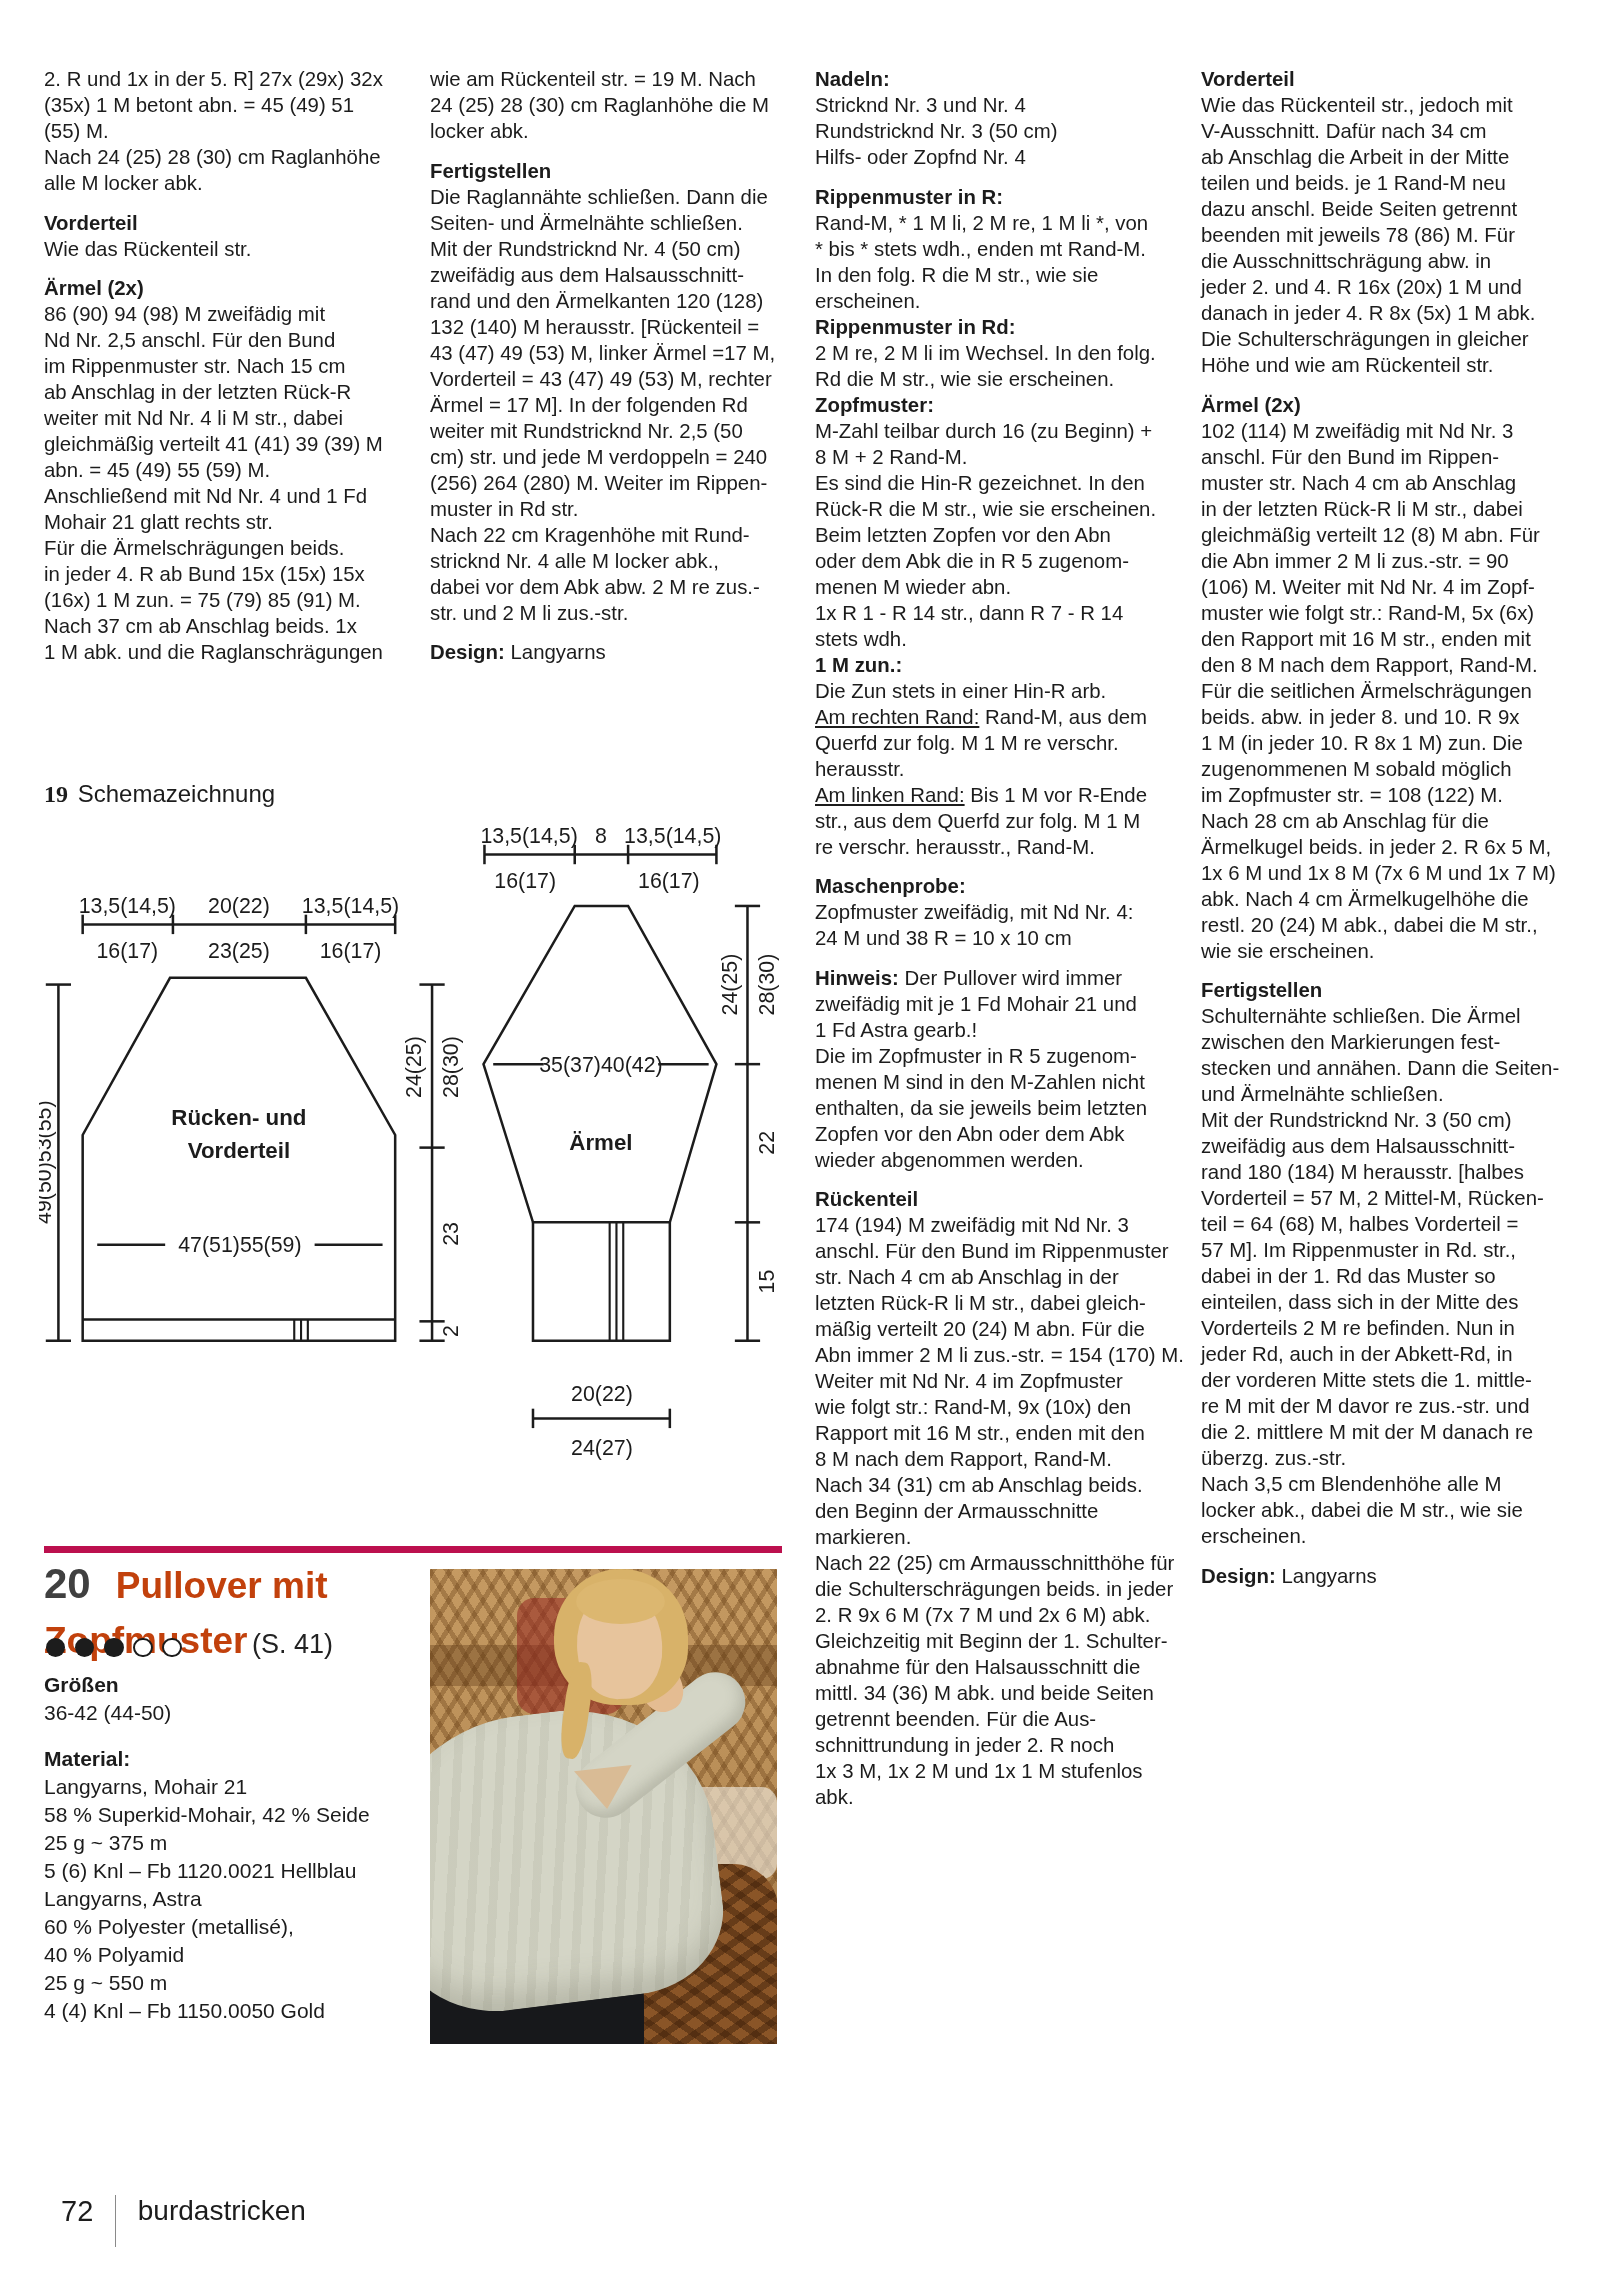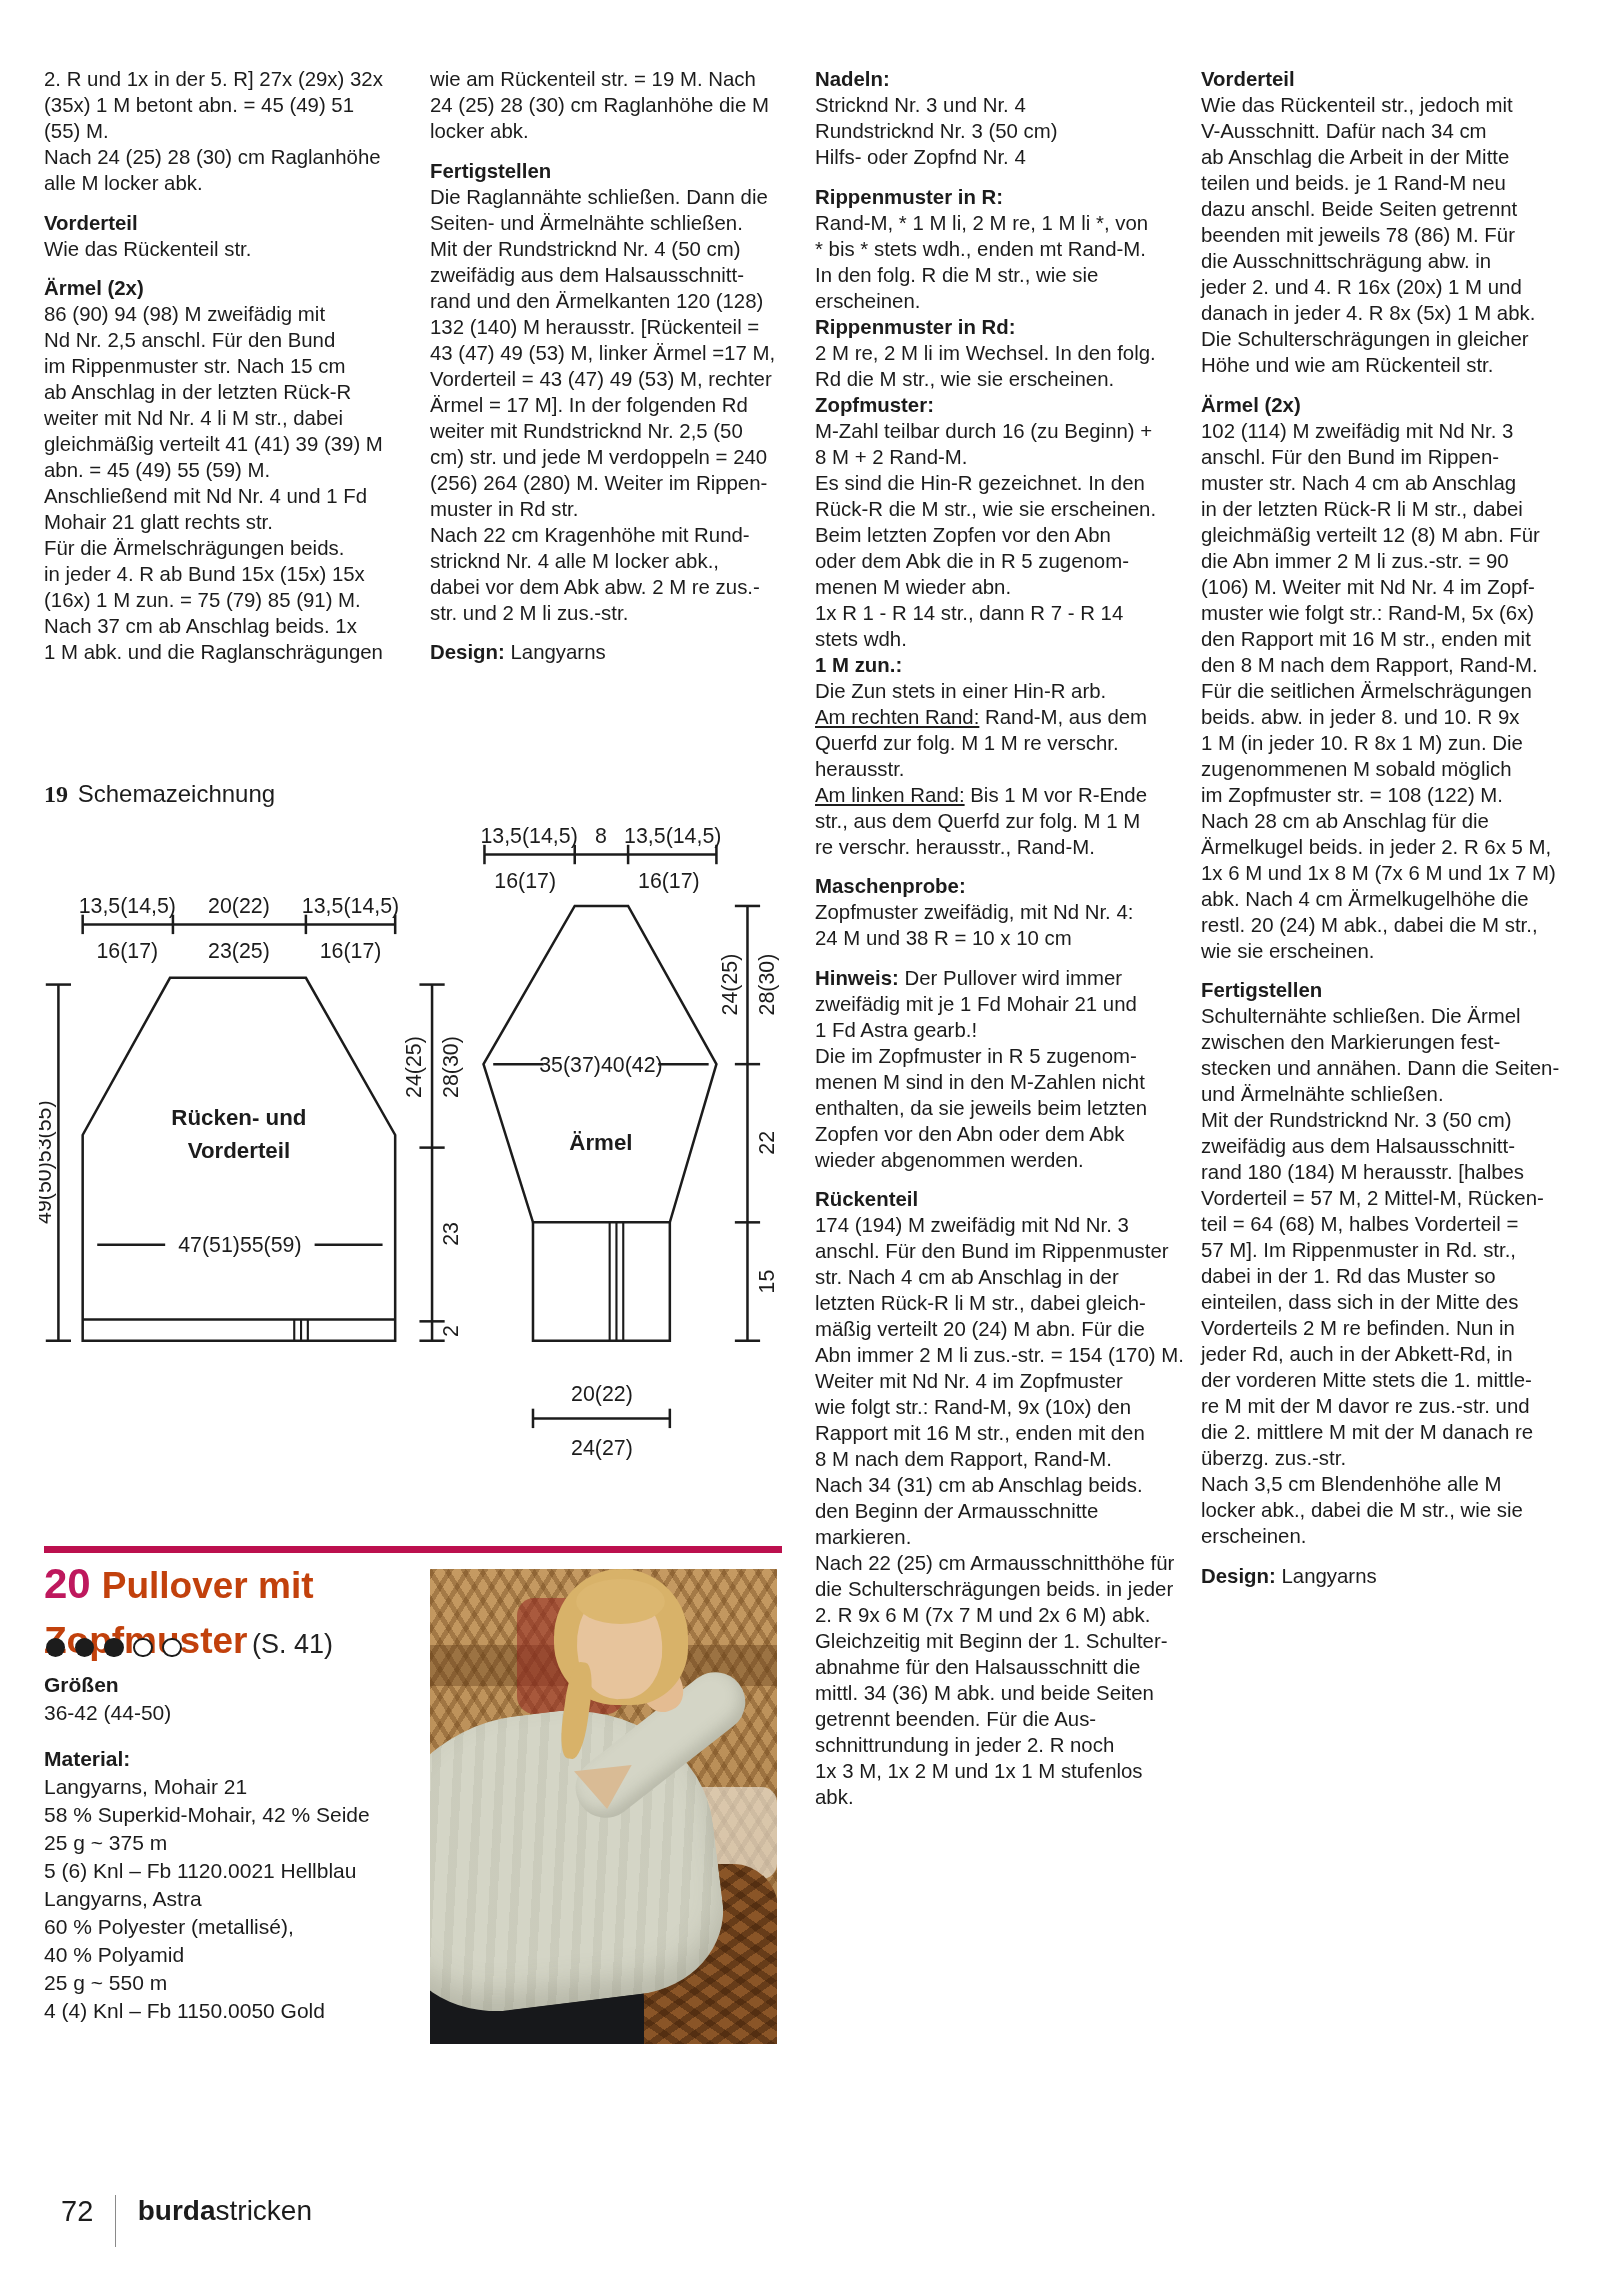--- a/index.html
+++ b/index.html
@@ -18,21 +18,21 @@
   
   .diagram{position:absolute;left:39px;top:805px;}
   .diagram text{font-family:"Liberation Sans",sans-serif;font-size:22px;fill:#1c1c1c;}
   .diagram text.part{font-size:23px;font-weight:bold;}
   .diagram line, .diagram polygon, .diagram polyline{stroke:#1c1c1c;stroke-width:2.6;fill:none;}
   .diagram .thin{stroke-width:2.2;}
 
   
   .rule20{position:absolute;left:44px;top:1546px;width:738px;height:6.8px;background:#bc104e;}
   .title20{position:absolute;left:44px;top:1560px;line-height:48px;white-space:nowrap;}
-  .title20 .n{color:#be185d;font-weight:bold;font-size:42px;margin-right:11px;}
+  .title20 .n{color:#404040;font-weight:bold;font-size:42px;margin-right:25px;}
   .title20 .t{font-weight:bold;font-size:37px;color:#c2410c;}
   .title20 .ref{font-size:27px;color:#222;}
   .dots{position:absolute;left:46px;top:1638px;}
   .dot{display:inline-block;width:19.4px;height:19.4px;border-radius:50%;margin-right:9.7px;box-sizing:border-box;}
   .dot.filled{background:#1c1c1c;}
   .dot.empty{background:#fff;border:2.4px solid #1c1c1c;}
   .details20{position:absolute;left:44px;top:1671px;font-size:21px;line-height:28px;}
   .details20 .block.gap{margin-top:17.5px;}
 
   
@@ -65,21 +65,21 @@
   .ph-hair{left:124px;top:0px;width:134px;height:136px;background:#d8b269;border-radius:50% 50% 42% 46%;}
   .ph-strand{left:134px;top:93px;width:25px;height:97px;background:#d8b269;border-radius:40%;transform:rotate(8deg);}
   .ph-head{left:147px;top:21.3px;width:85px;height:109px;background:#e7c49c;border-radius:50% 50% 46% 46%;transform:rotate(-3deg);}
   .ph-fringe{left:146px;top:9.7px;width:89px;height:45px;background:#dcb770;border-radius:50%;}
 
   
   .footer{position:absolute;left:61px;top:2195px;display:flex;align-items:flex-start;}
   .footer .pg{font-size:29px;}
   .footer .div{width:1.9px;height:52px;background:#8a8a8a;margin:0 21.3px;}
   .footer .brand{font-size:28px;}
-  .footer .brand .b{font-weight:bold;}
+  .footer .brand .b{font-weight:normal;}
 </style>
 </head>
 <body>
 
 <div class="col" style="left:44px;width:349px;">
     <div class="block">
       <div class="ln"><span>2. R und 1x in der 5. R] 27x (29x) 32x</span></div>
       <div class="ln"><span>(35x) 1 M betont abn. = 45 (49) 51</span></div>
       <div class="ln"><span>(55) M.</span></div>
       <div class="ln"><span>Nach 24 (25) 28 (30) cm Raglanhöhe</span></div>

